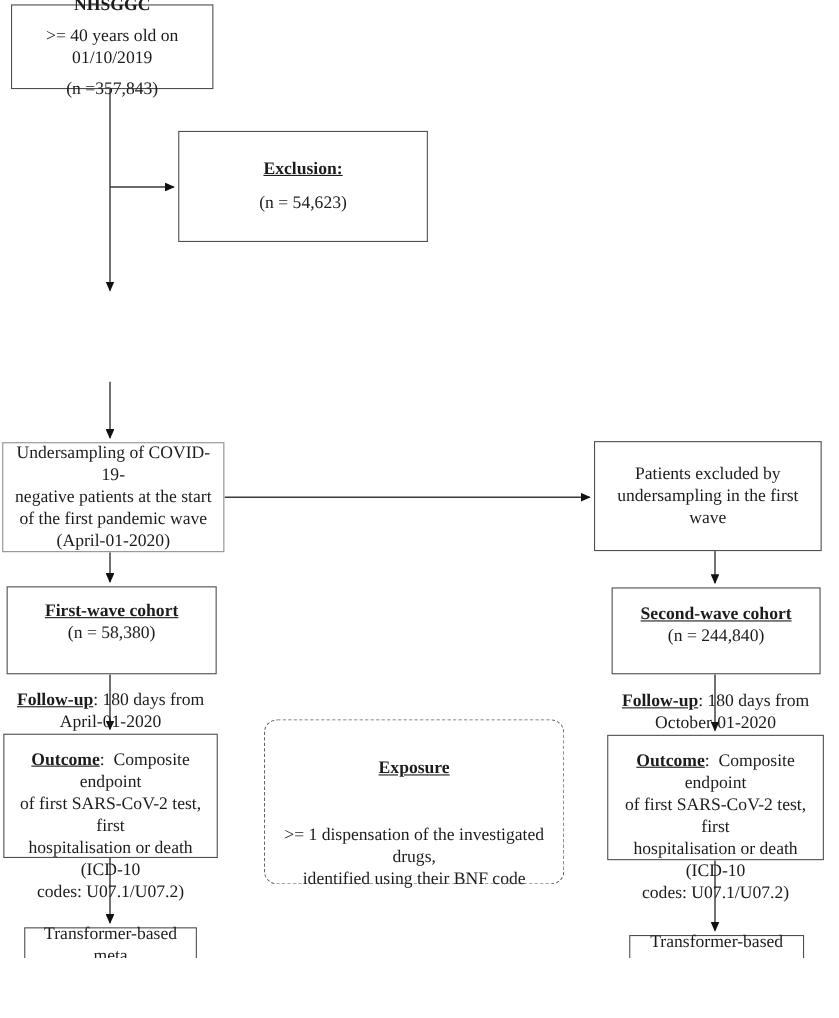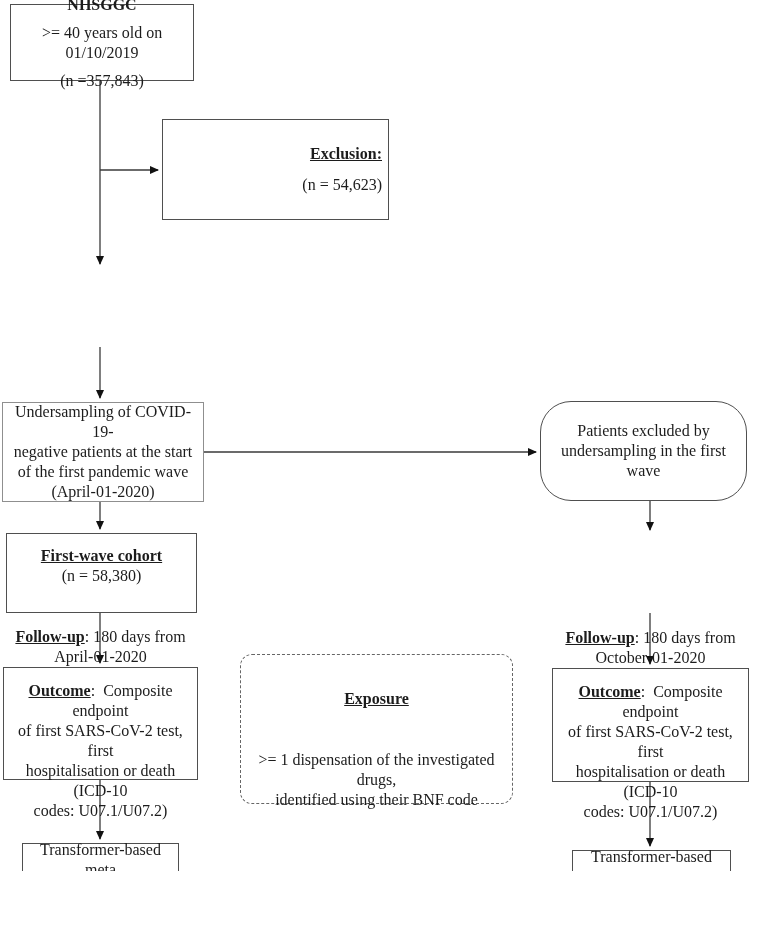--- a/index.html
+++ b/index.html
@@ -33,24 +33,24 @@
     border:1.4px dashed #666;
     border-radius:12px;
   }
   .pre{white-space:pre-wrap;}
   .bu{font-weight:bold;text-decoration:underline;}
   .b{font-weight:bold;}
   .para{white-space:pre-wrap;}
 
   
   .nhsggc      {left:10px; top:4px;   width:184px;height:77px; gap:8px;}
-  .exclusion   {left:162px;top:119px; width:227px;height:101px;gap:11px;align-items:flex-end;}
+  .exclusion   {left:162px;top:119px; width:227px;height:101px;gap:11px;}
   .analysis    {left:6px;  top:268px; width:191px;height:79px; gap:0;}
   .undersmpl   {left:2px;  top:402px; width:202px;height:100px;gap:0;}
-  .excluded    {left:540px;top:401px; width:207px;height:100px;gap:0;border-radius:31px;}
+  .excluded    {left:540px;top:401px; width:207px;height:100px;gap:0;}
   .firstwave   {left:6px;  top:533px; width:191px;height:80px; gap:0;padding-bottom:18px;}
   .secondwave  {left:556px;top:534px; width:190px;height:79px; gap:0;padding-bottom:14px;}
   .fuleft      {left:3px;  top:667px; width:195px;height:113px;gap:14px;}
   .exposure    {left:240px;top:654px; width:273px;height:150px;gap:1px;}
   .furight     {left:552px;top:668px; width:197px;height:114px;gap:14px;}
   .metaleft    {left:22px; top:843px; width:157px;height:74px; gap:0;}
   .metaright   {left:572px;top:850px; width:159px;height:73px; gap:0;}
 </style>
 </head>
 <body>
@@ -97,20 +97,24 @@
   <div class="box excluded">
     <div class="pre">Patients excluded by
 undersampling in the first wave</div>
   </div>
 
   <div class="box firstwave">
     <div class="bu">First-wave cohort</div>
     <div>(n = 58,380)</div>
   </div>
 
+  <div class="box secondwave">
+    <div class="bu">Second-wave cohort</div>
+    <div>(n = 244,840)</div>
+  </div>
 
   <div class="box fuleft">
     <div class="para"><span class="bu">Follow-up</span><span>: 180 days from
 April-01-2020</span></div>
     <div class="para"><span class="bu">Outcome</span><span>:  Composite endpoint
 of first SARS-CoV-2 test, first
 hospitalisation or death (ICD-10
 codes: U07.1/U07.2)</span></div>
   </div>
 

